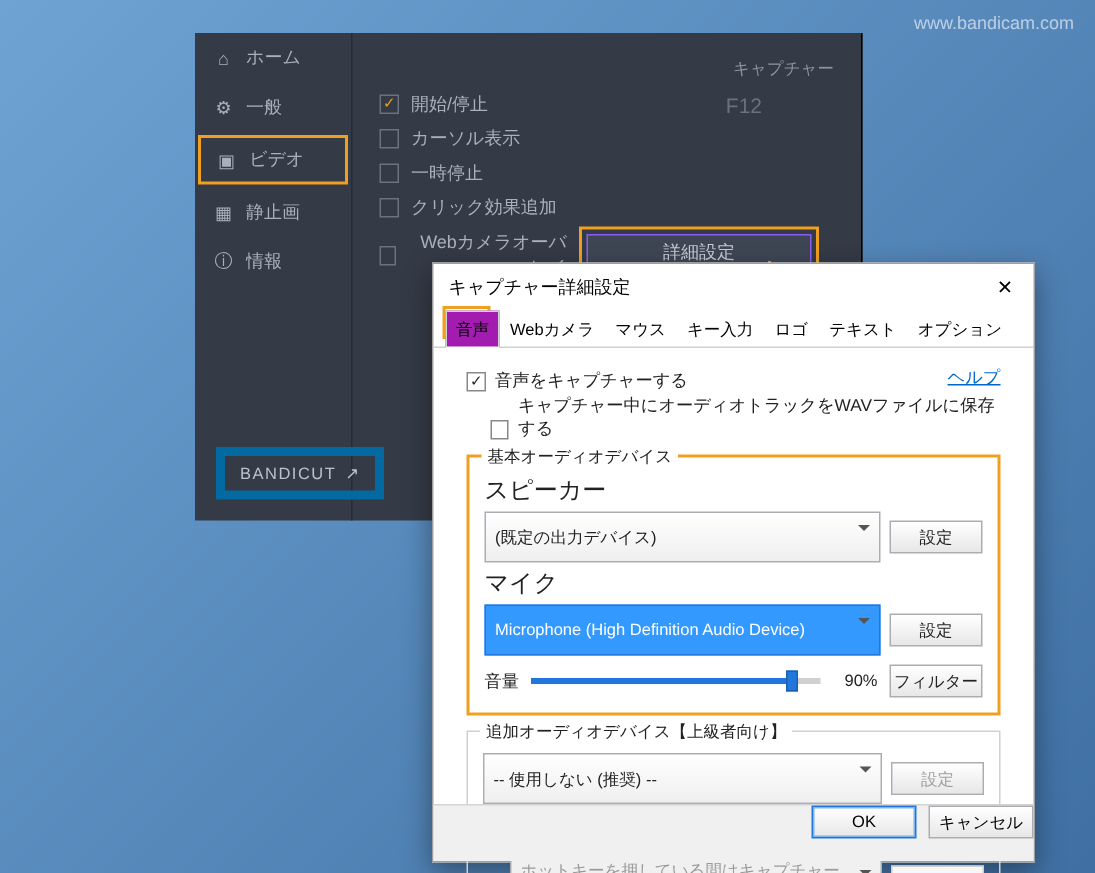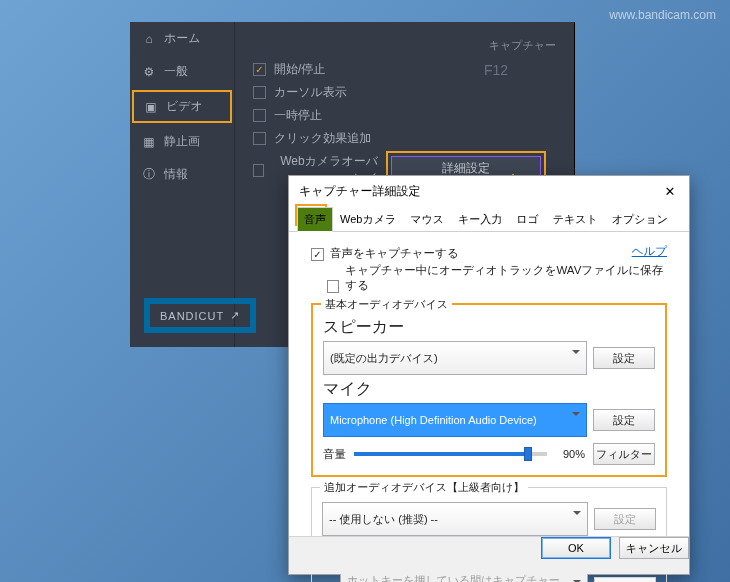--- a/index.html
+++ b/index.html
@@ -32,21 +32,21 @@
 .arrow { position:absolute; left:512px; top:174px; width:2px; height:28px; background:#f0a020; }
 .arrow::after { content:""; position:absolute; bottom:-8px; left:-5px; border:6px solid transparent; border-top-color:#f0a020; }
 
 
 .dialog { position:absolute; left:288px; top:175px; width:402px; height:400px; background:#fff; border:1px solid #a0a0a0; box-shadow:0 6px 18px rgba(0,0,0,.4); }
 .d-title { display:flex; align-items:flex-end; justify-content:space-between; padding:6px 10px; font-size:12px; }
 .d-close { width:18px; height:18px; display:flex; align-items:center; justify-content:center; cursor:pointer; font-size:13px; }
 
 .tabs { display:flex; gap:0; padding:0 8px; border-bottom:1px solid #d0d0d0; position:relative; }
 .tab { padding:4px 6px; font-size:11px; border:1px solid transparent; border-bottom:none; cursor:pointer; position:relative; top:1px; }
-.tab.active { border-color:#d0d0d0; background:#4d7c0f; border-bottom:1px solid #fff; }
+.tab.active { border-color:#d0d0d0; background:#a21caf; border-bottom:1px solid #fff; }
 .tabs-hl { position:absolute; left:6px; top:-2px; width:32px; height:22px; border:2px solid #f0a020; pointer-events:none; }
 
 .d-body { padding:12px 22px; font-size:11.5px; color:#222; }
 .chk { display:flex; align-items:flex-end; gap:6px; margin:2px 0; }
 .winchk { width:13px; height:13px; border:1px solid #888; display:inline-flex; align-items:center; justify-content:center; }
 .winchk.ck::after { content:"✓"; font-size:10px; line-height:10px; }
 .winchk.dis { border-color:#c3c3c3; }
 .help-link { float:right; color:#0066cc; text-decoration:underline; cursor:pointer; }
 
 .group { border:1px solid #d0d0d0; padding:8px 10px 10px; margin-top:10px; position:relative; }

